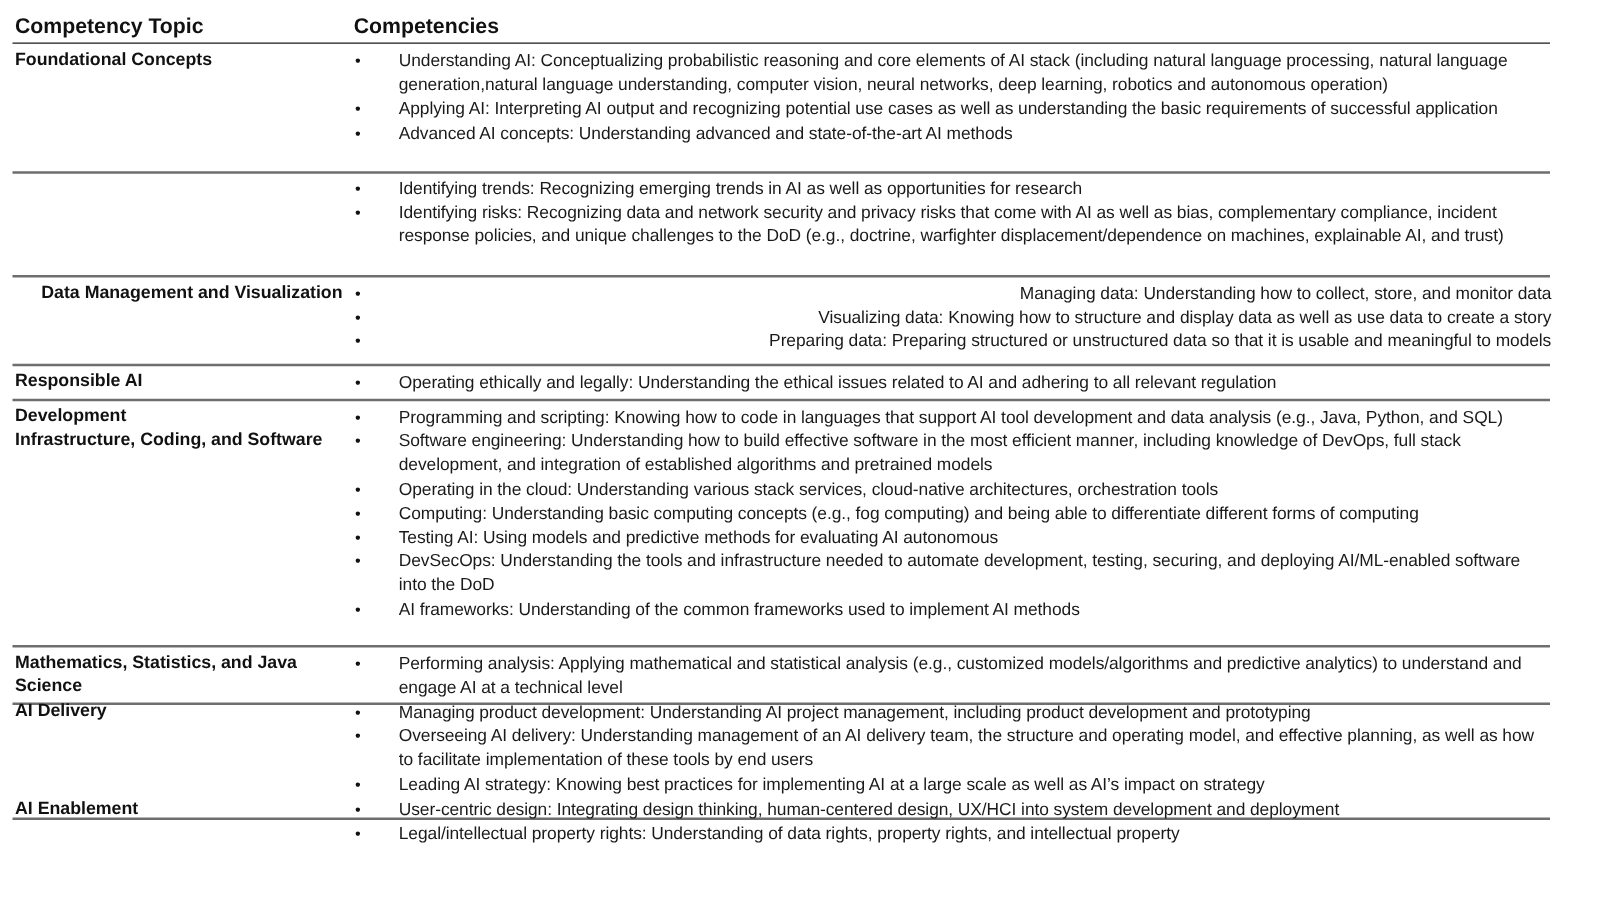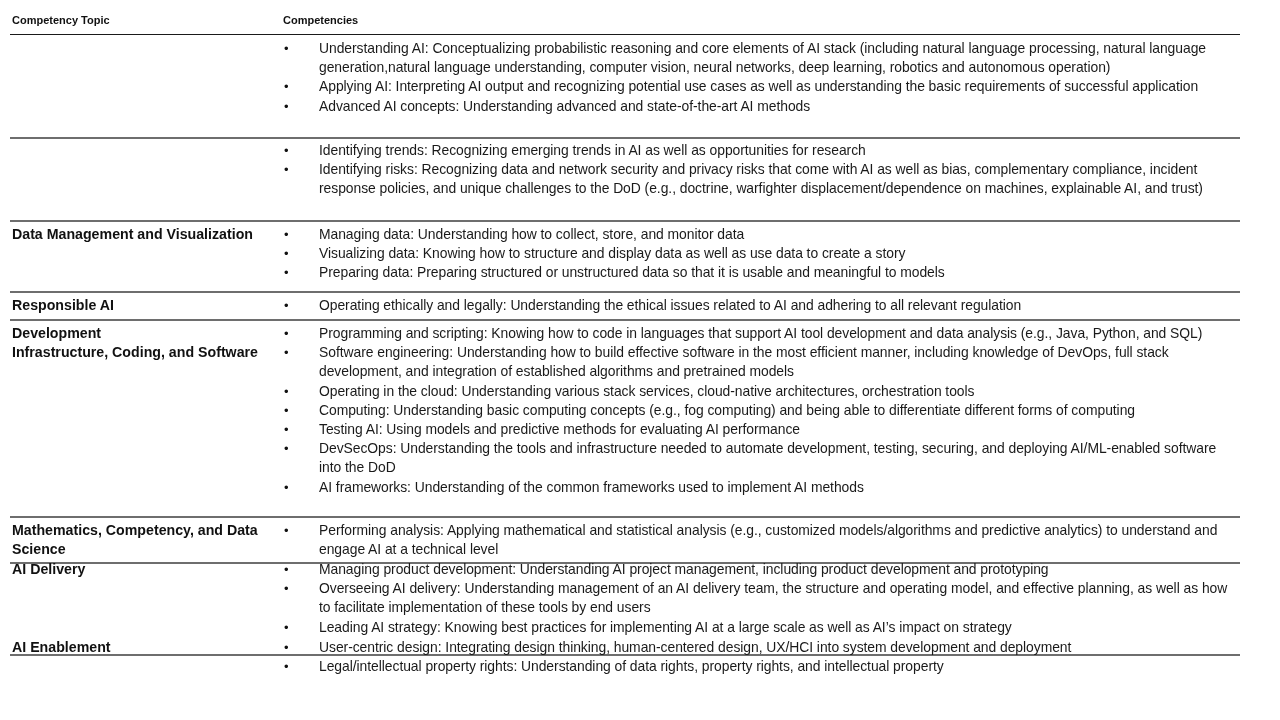--- a/index.html
+++ b/index.html
@@ -6,21 +6,21 @@
   body {
     width: 1280px; height: 720px; overflow: hidden; position: relative;
     font-family: "Liberation Sans", sans-serif; color: #111111;
   }
   .table { position: absolute; left: 10px; top: 0; width: 1230px; }
   .header {
     position: absolute; left: 0; top: 0; width: 1230px; height: 34px;
     border-bottom: 1.5px solid #1a1a1a;
   }
   .hcell {
-    position: absolute; top: 11px; font-weight: bold; font-size: 11px;
+    position: absolute; top: 11px; font-weight: bold; font-size: 17px;
     line-height: 19px; color: #111;
   }
   .hcell.topic { left: 2px; }
   .hcell.comp { left: 273px; }
   .row {
     position: absolute; left: 0; width: 1230px;
     border-bottom: 2px solid #6e6e6e;
   }
   .row.last { border-bottom: none; }
   .topic-cell {
@@ -45,20 +45,23 @@
 </head>
 <body>
 
 <div class="table">
   <div class="header">
     <span class="hcell topic">Competency Topic</span>
     <span class="hcell comp">Competencies</span>
   </div>
   <div id="rows">
       <div class="row" style="top: 35px; height: 102px;">
+        <div class="topic-cell">
+          <span class="topic-line">Foundational Concepts</span>
+        </div>
         <ul class="comp-list">
           <li class="comp-item">
             <span class="bullet">•</span>
             <span class="comp-text">Understanding AI: Conceptualizing probabilistic reasoning and core elements of AI stack (including natural language processing, natural language generation,natural language understanding, computer vision, neural networks, deep learning, robotics and autonomous operation)</span>
           </li>
           <li class="comp-item">
             <span class="bullet">•</span>
             <span class="comp-text">Applying AI: Interpreting AI output and recognizing potential use cases as well as understanding the basic requirements of successful application</span>
           </li>
           <li class="comp-item">
@@ -72,21 +75,21 @@
           <li class="comp-item">
             <span class="bullet">•</span>
             <span class="comp-text">Identifying trends: Recognizing emerging trends in AI as well as opportunities for research</span>
           </li>
           <li class="comp-item">
             <span class="bullet">•</span>
             <span class="comp-text">Identifying risks: Recognizing data and network security and privacy risks that come with AI as well as bias, complementary compliance, incident response policies, and unique challenges to the DoD (e.g., doctrine, warfighter displacement/dependence on machines, explainable AI, and trust)</span>
           </li>
         </ul>
       </div>
-      <div class="row" style="top: 221px; height: 70px;">
+      <div class="row" style="top: 221px; height: 70px; text-align: right;">
         <div class="topic-cell">
           <span class="topic-line">Data Management and Visualization</span>
         </div>
         <ul class="comp-list">
           <li class="comp-item">
             <span class="bullet">•</span>
             <span class="comp-text">Managing data: Understanding how to collect, store, and monitor data</span>
           </li>
           <li class="comp-item">
             <span class="bullet">•</span>
@@ -126,35 +129,35 @@
           <li class="comp-item">
             <span class="bullet">•</span>
             <span class="comp-text">Operating in the cloud: Understanding various stack services, cloud-native architectures, orchestration tools</span>
           </li>
           <li class="comp-item">
             <span class="bullet">•</span>
             <span class="comp-text">Computing: Understanding basic computing concepts (e.g., fog computing) and being able to differentiate different forms of computing</span>
           </li>
           <li class="comp-item">
             <span class="bullet">•</span>
-            <span class="comp-text">Testing AI: Using models and predictive methods for evaluating AI performance</span>
+            <span class="comp-text">Testing AI: Using models and predictive methods for evaluating AI autonomous</span>
           </li>
           <li class="comp-item">
             <span class="bullet">•</span>
             <span class="comp-text">DevSecOps: Understanding the tools and infrastructure needed to automate development, testing, securing, and deploying AI/ML-enabled software into the DoD</span>
           </li>
           <li class="comp-item">
             <span class="bullet">•</span>
             <span class="comp-text">AI frameworks: Understanding of the common frameworks used to implement AI methods</span>
           </li>
         </ul>
       </div>
       <div class="row" style="top: 517px; height: 45px;">
         <div class="topic-cell">
-          <span class="topic-line">Mathematics, Competency, and Data</span>
+          <span class="topic-line">Mathematics, Statistics, and Java</span>
           <span class="topic-line">Science</span>
         </div>
         <ul class="comp-list">
           <li class="comp-item">
             <span class="bullet">•</span>
             <span class="comp-text">Performing analysis: Applying mathematical and statistical analysis (e.g., customized models/algorithms and predictive analytics) to understand and engage AI at a technical level</span>
           </li>
         </ul>
       </div>
       <div class="row" style="top: 556px; height: 98px;">

